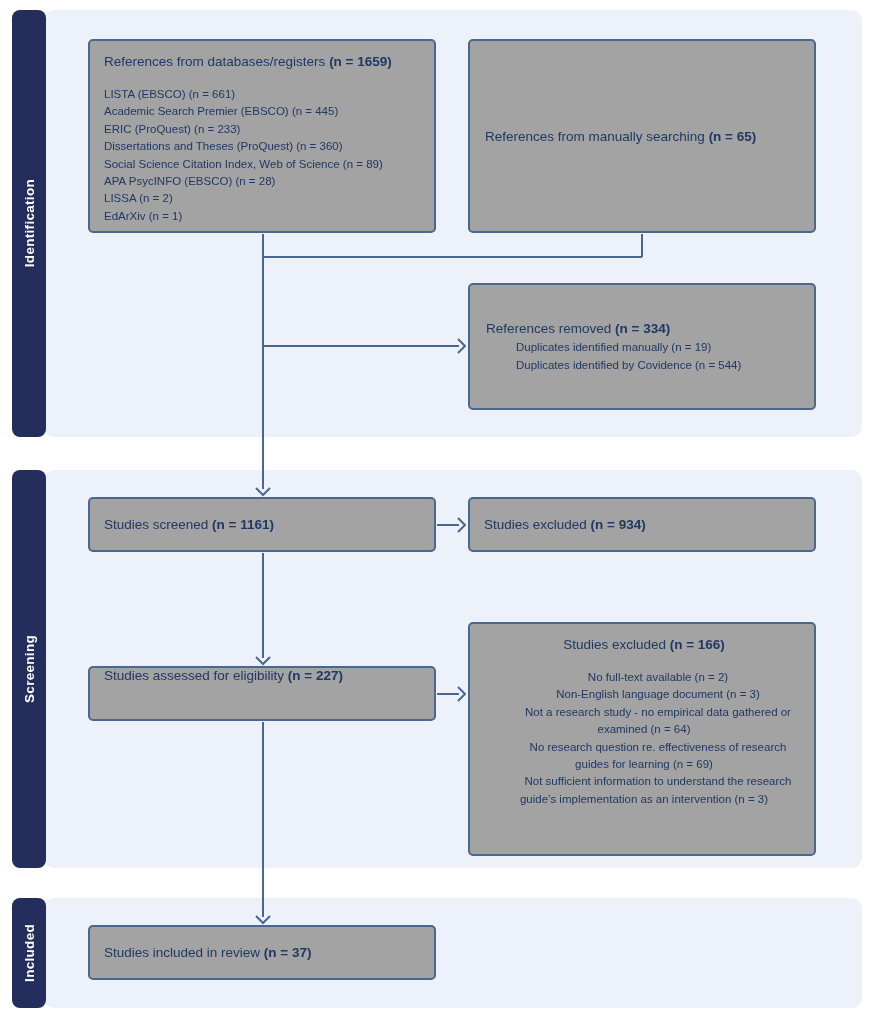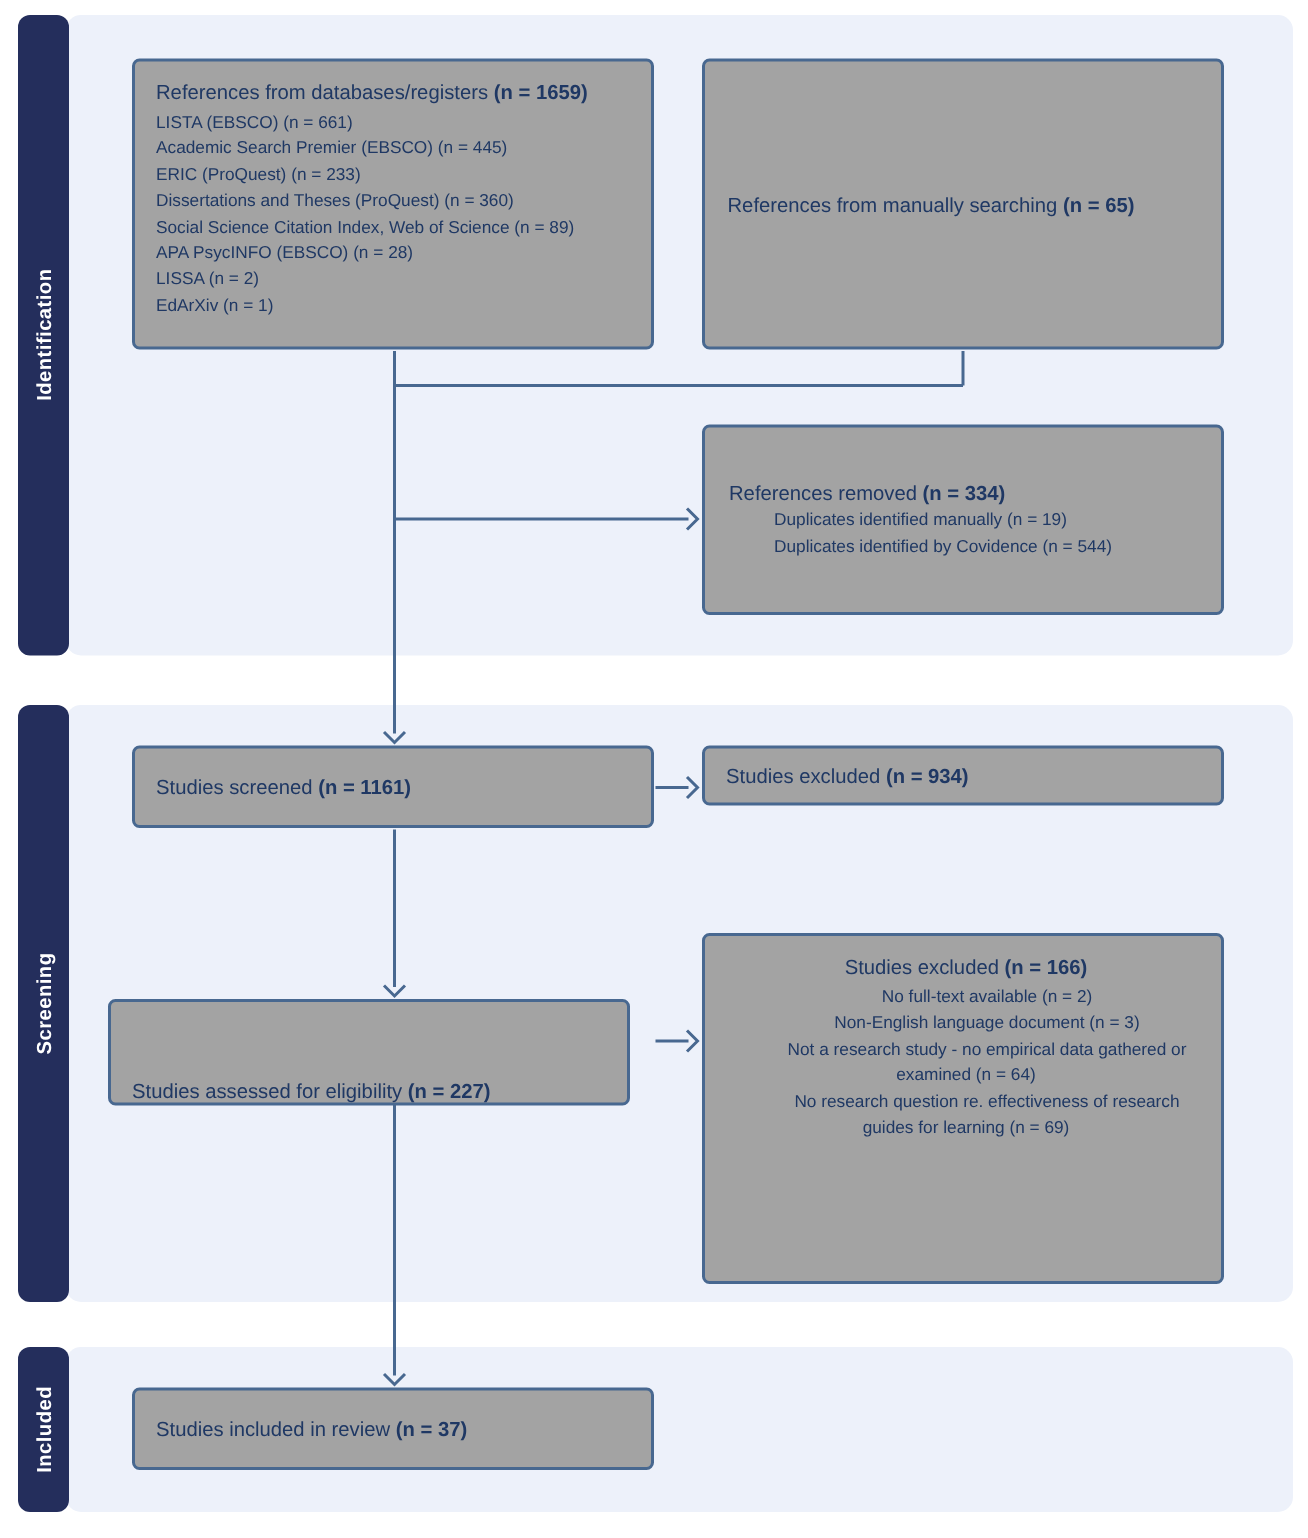--- a/index.html
+++ b/index.html
@@ -38,31 +38,31 @@
 
   
   .box {
     position:absolute; width:348px;
     background:#a3a3a3; border:2px solid #486890; border-radius:5px;
   }
   .b1 { left:88px;  top:39px;  height:194px; padding:11px 10px 0 14px; }
   .b2 { left:468px; top:39px;  height:194px; display:flex; align-items:center; padding-left:15px; }
   .b3 { left:468px; top:283px; height:127px; display:flex; flex-direction:column; justify-content:center; padding:0 8px 0 16px; }
   .b4 { left:88px;  top:497px; height:55px;  display:flex; align-items:center; padding-left:14px; }
-  .b5 { left:468px; top:497px; height:40px;  display:flex; align-items:center; padding-left:14px; }
-  .b6 { left:72px;  top:666px; height:71px;  display:flex; align-items:flex-end; padding-left:14px; }
+  .b5 { left:468px; top:497px; height:55px;  display:flex; align-items:center; padding-left:14px; }
+  .b6 { left:88px;  top:666px; height:55px;  display:flex; align-items:flex-start; padding-left:14px; }
   .b7 { left:468px; top:622px; height:234px; padding:11px 10px 0 14px;text-align:center; }
   .b8 { left:88px;  top:925px; height:55px;  display:flex; align-items:center; padding-left:14px; }
 
   .title { font-size:13.5px; line-height:20px; white-space:nowrap; }
   .title b { font-weight:700; }
   .single { font-size:13.5px; white-space:nowrap; }
   .single b { font-weight:700; }
 
-  .items { margin-top:2px; }
+  .items { margin-top:14px; }
   .items .item { font-size:11.5px; line-height:17.4px; }
   .b3 .items { margin-top:0; }
   .b3 .items .item { padding-left:30px; }
   .b7 .items .item { text-indent:28px; line-height:17.4px; }
 </style>
 </head>
 <body>
 
 <div class="stage">
 
@@ -135,20 +135,21 @@
     <div class="single"><span>Studies assessed for eligibility</span> <b>(n = 227)</b></div>
   </div>
 
   <div class="box b7">
     <div class="title"><span>Studies excluded</span> <b>(n = 166)</b></div>
     <div class="items">
         <div class="item">No full-text available (n = 2)</div>
         <div class="item">Non-English language document (n = 3)</div>
         <div class="item">Not a research study - no empirical data gathered or examined (n = 64)</div>
         <div class="item">No research question re. effectiveness of research guides for learning (n = 69)</div>
+        <div class="item">Not sufficient information to understand the research guide’s implementation as an intervention (n = 3)</div>
       </div>
   </div>
 
   <div class="box b8">
     <div class="single"><span>Studies included in review</span> <b>(n = 37)</b></div>
   </div>
 
 </div>
 
 </body></html>

